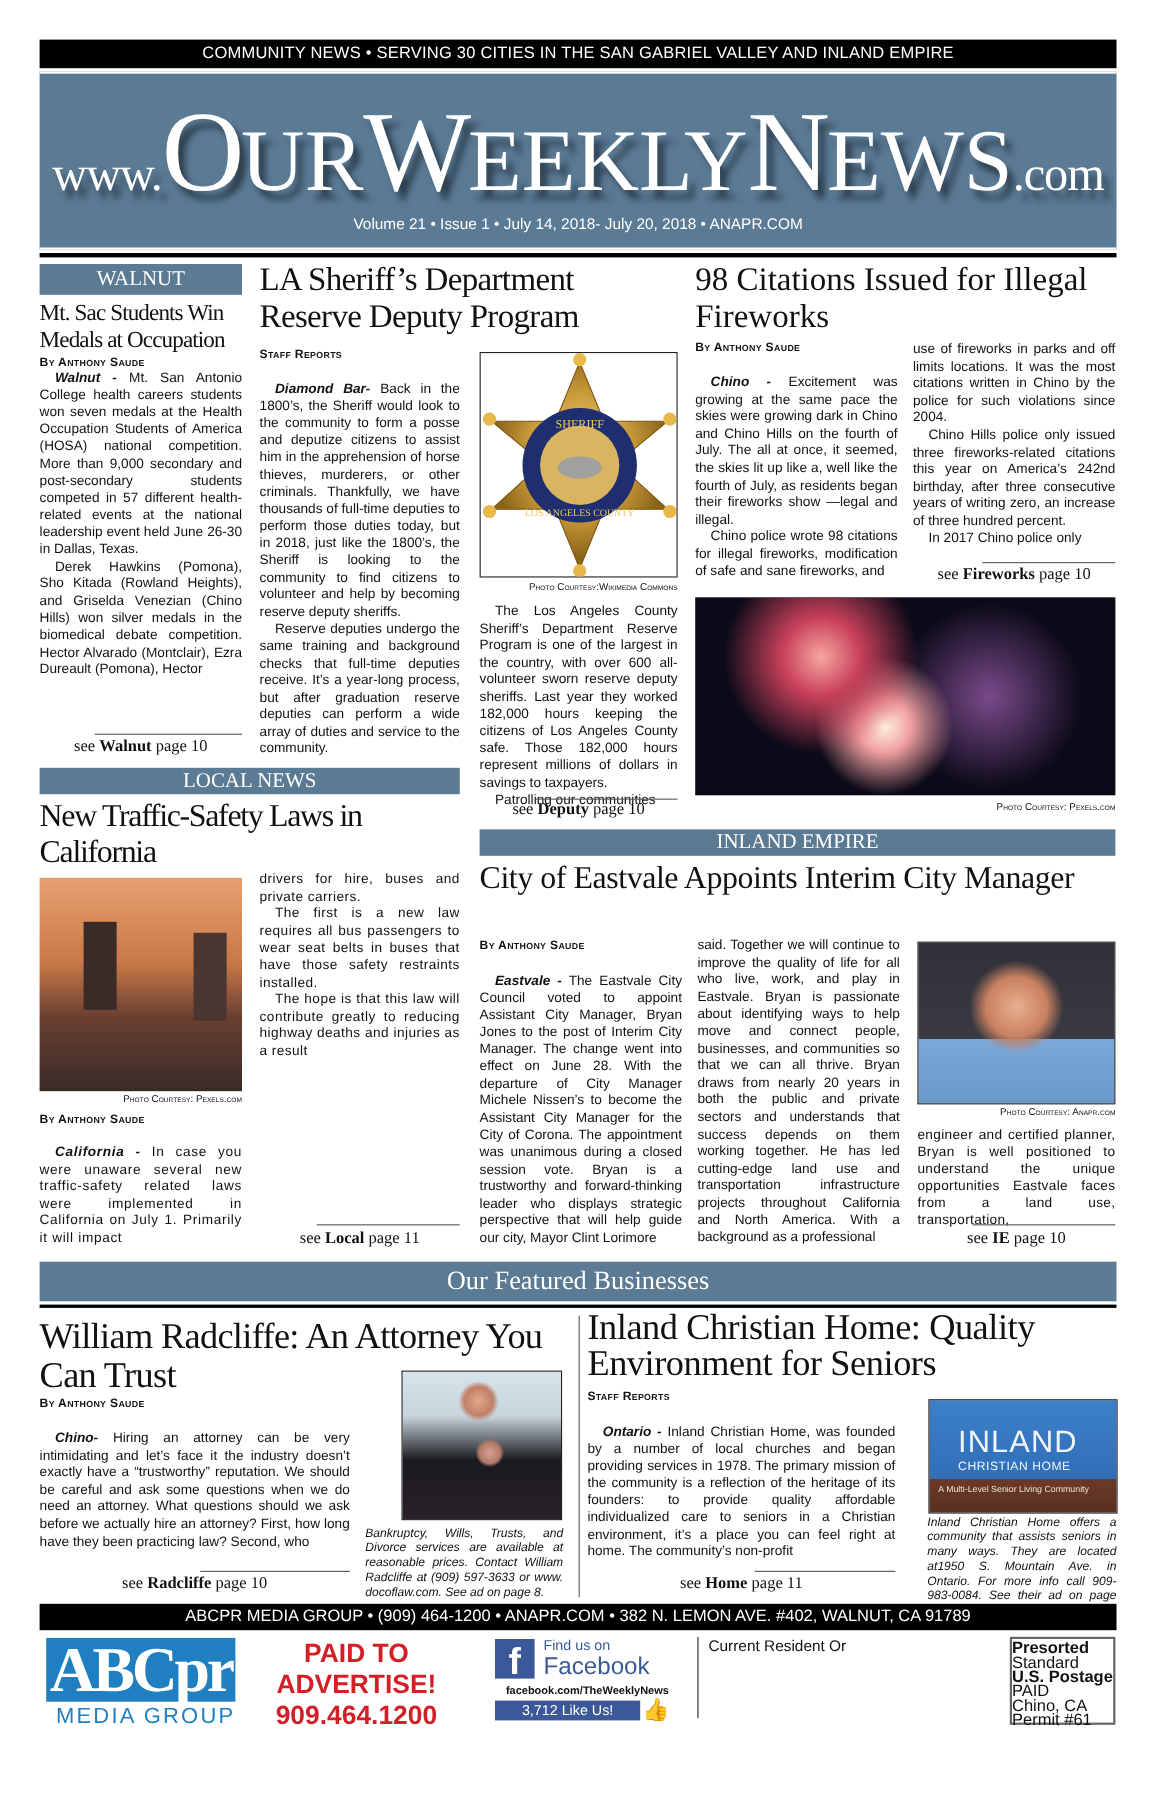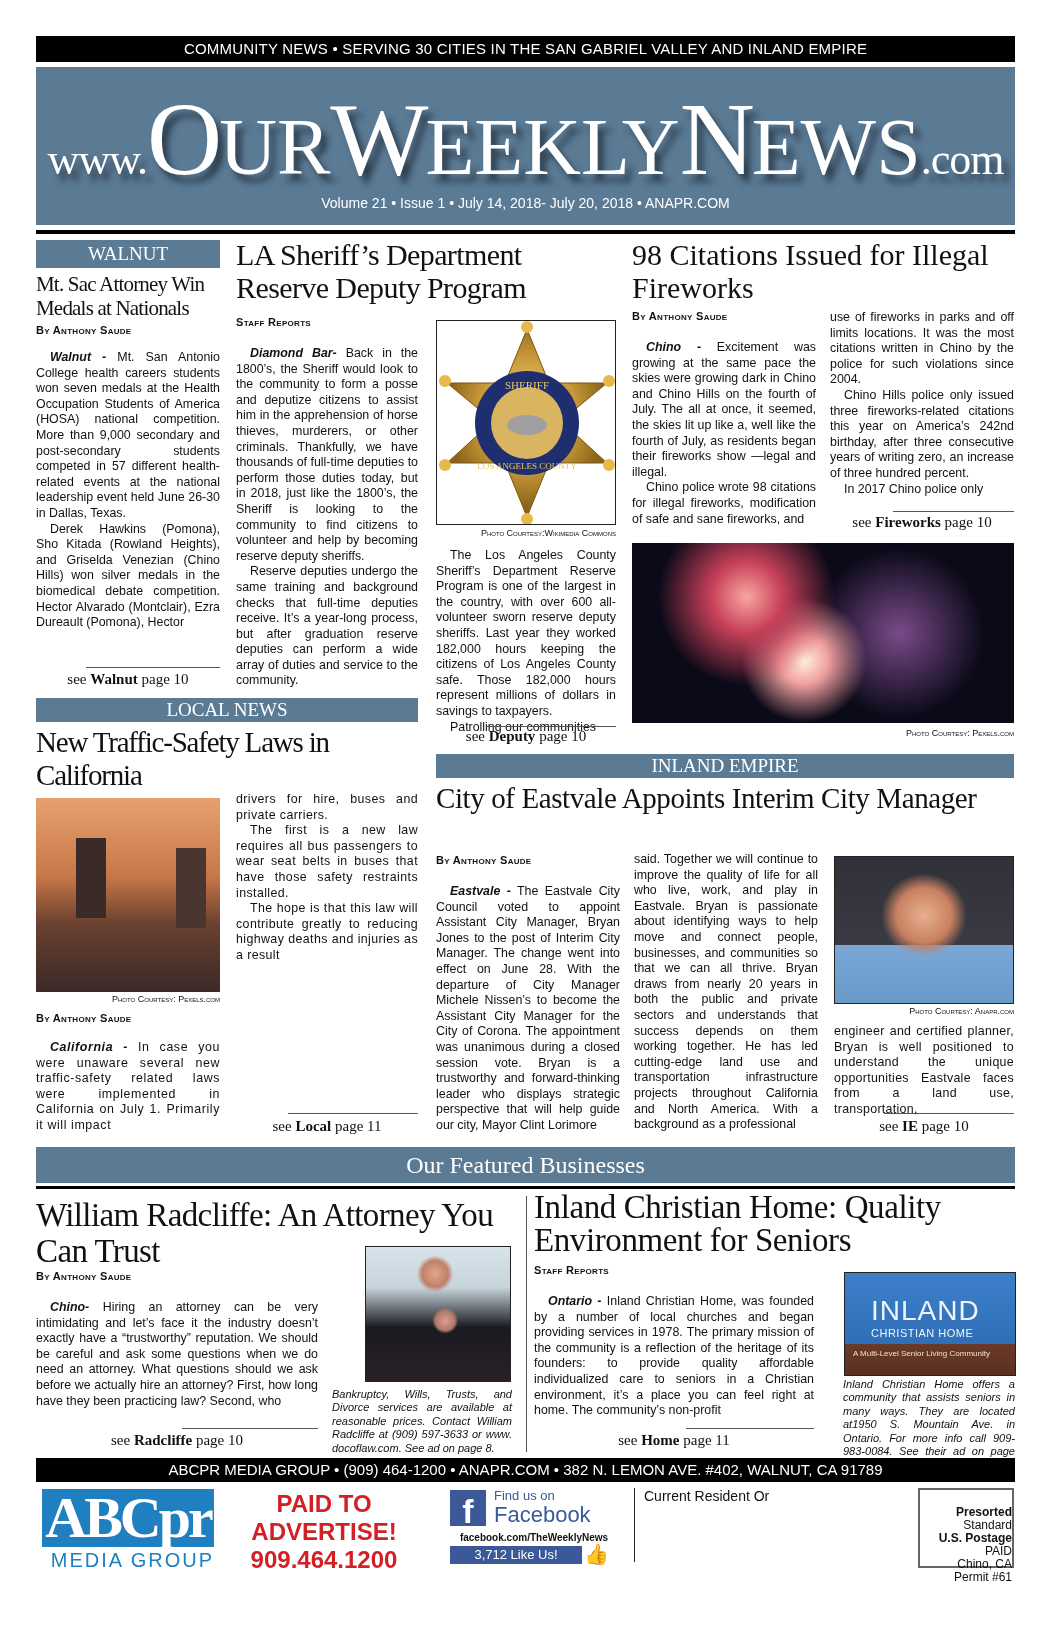--- a/index.html
+++ b/index.html
@@ -33,23 +33,23 @@
 <div class="abs masthead">
   <div class="logo">
     <span class="small">www.</span><span class="big">O</span><span class="cap">UR</span><span class="big">W</span><span class="cap">EEKLY</span><span class="big">N</span><span class="cap">EWS</span><span class="small">.com</span>
   </div>
   <div class="vol">Volume 21 • Issue 1 • July 14, 2018- July 20, 2018 • ANAPR.COM</div>
 </div>
 <div class="abs rule-thick" style="left:36px;top:230px;width:979px"></div>
 
 <div class="abs" style="left:36px;top:240px;width:184px">
   <div class="secbar" style="height:28px;font-size:19px;line-height:28px">WALNUT</div>
-  <div class="hl" style="font-size:21px;margin-top:4px;letter-spacing:-.8px;line-height:24px">Mt. Sac Attorney Win Medals at Nationals</div>
+  <div class="hl" style="font-size:21px;margin-top:4px;letter-spacing:-.8px;line-height:24px">Mt. Sac Students Win Medals at Occupation</div>
   <div class="byline" style="margin-top:4px">By Anthony Saude</div>
-  <div class="body" style="margin-top:14px">
+  <div class="body" style="">
     <p><span class="dl">Walnut -</span> <span>Mt. San Antonio College health careers students won seven medals at the Health Occupation Students of America (HOSA) national competition. More than 9,000 secondary and post-secondary students competed in 57 different health-related events at the national leadership event held June 26-30 in Dallas, Texas.</span></p>
     <p>Derek Hawkins (Pomona), Sho Kitada (Rowland Heights), and Griselda Venezian (Chino Hills) won silver medals in the biomedical debate competition. Hector Alvarado (Montclair), Ezra Dureault (Pomona), Hector</p>
   </div>
 </div>
 <div class="abs hr" style="left:86px;top:667px;width:134px"></div>
 <div class="abs see" style="left:36px;top:671px;width:184px"><span>see</span> <b>Walnut</b> <span>page 10</span></div>
 
 <div class="abs hl" style="left:236px;top:238px;width:380px;font-size:30px;line-height:33px;letter-spacing:-.6px">LA Sheriff’s Department Reserve Deputy Program</div>
 <div class="abs byline" style="left:236px;top:316px">Staff Reports</div>
 <div class="abs body" style="left:236px;top:346px;width:182px">
@@ -184,20 +184,20 @@
   <div style="position:absolute;left:44px;top:2px;color:#3b5998;font-size:13px">Find us on</div>
   <div style="position:absolute;left:44px;top:16px;color:#3b5998;font-size:22px">Facebook</div>
   <div style="position:absolute;left:0;top:46px;width:168px;text-align:center;font-size:10px;font-weight:bold">facebook.com/TheWeeklyNews</div>
   <div style="position:absolute;left:0;top:60px;width:132px;height:18px;background:#3b5998;color:#fff;text-align:center;font-size:13px;line-height:18px">3,712 Like Us!</div>
   <div style="position:absolute;left:134px;top:56px;font-size:20px;color:#3b5998">👍</div>
 </div>
 
 <div class="abs" style="left:634px;top:1488px;width:1px;height:74px;background:#222"></div>
 <div class="abs" style="left:644px;top:1488px;font-size:14px">Current Resident Or</div>
 
-<div class="abs" style="left:918px;top:1488px;width:96px;height:80px;border:2px solid #666;text-align:right;font-size:12px;line-height:13px;padding-top:16px">
+<div class="abs" style="left:918px;top:1488px;width:96px;height:80px;border:2px solid #666;text-align:left;font-size:15px;line-height:13px;padding-top:2px">
   <div style="font-weight:bold">Presorted</div>
   <div style="font-weight:normal">Standard</div>
   <div style="font-weight:bold">U.S. Postage</div>
   <div>PAID</div>
   <div>Chino, CA</div>
   <div>Permit #61</div>
 </div>
 
 </body></html>

